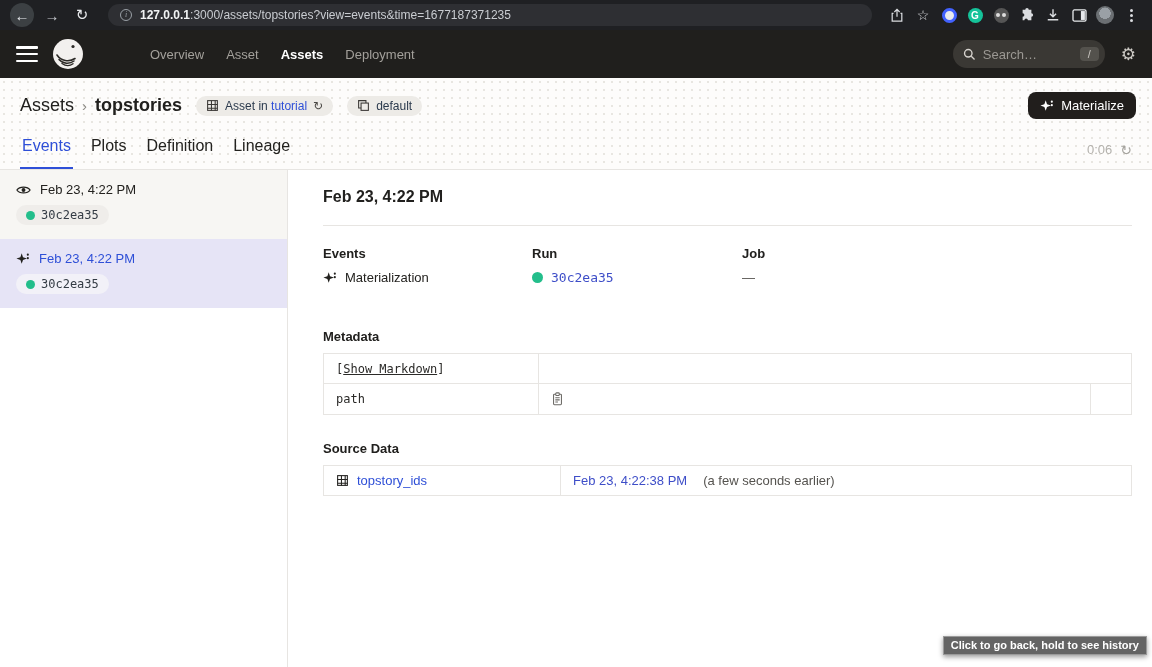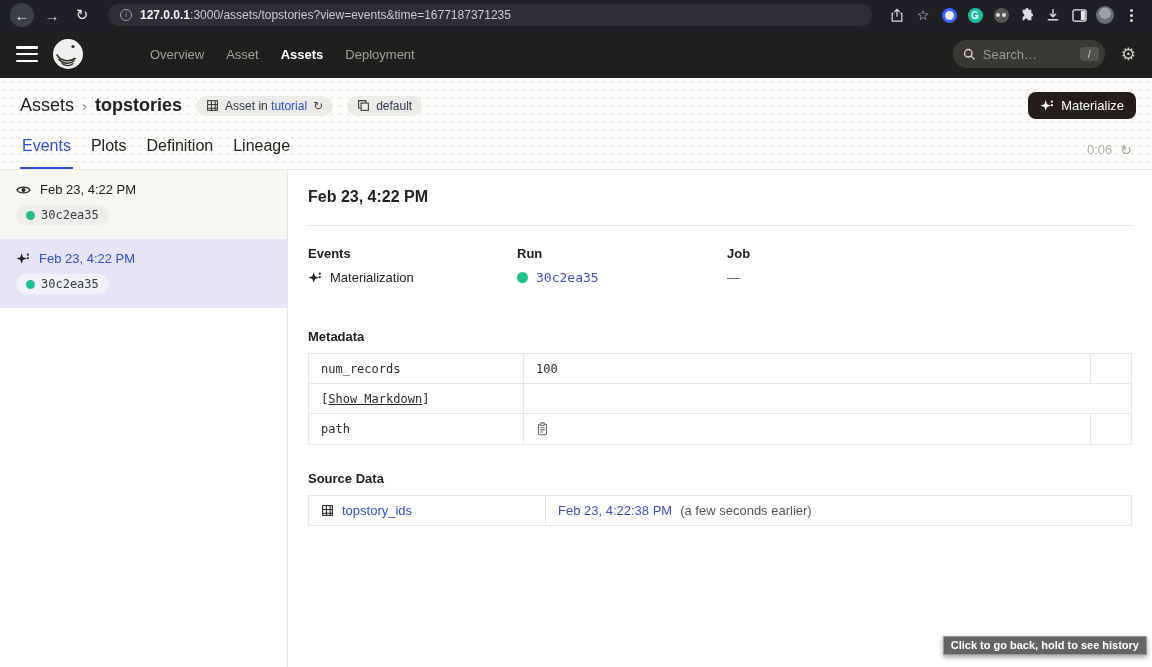--- a/index.html
+++ b/index.html
@@ -71,21 +71,21 @@
   .tabs-row { position:absolute; left:0; right:0; bottom:0; height:40px; display:flex;
     align-items:flex-end; padding:0 20px; }
   .tab { font-size:16px; font-weight:500; color:#23221f; padding:0 2px 12px; margin-right:16px;
     border-bottom:2px solid transparent; cursor:pointer; }
   .tab.active { color:#2e4fd7; border-bottom-color:#2e4fd7; }
   .timer { margin-left:auto; display:flex; align-items:center; gap:8px; color:#b4b2ad;
     font-size:13px; padding-bottom:12px; }
   .timer .mini-reload { font-size:14px; color:#a5a39e; }
 
   
-  .content { display:flex; height:497px; }
+  .content { display:flex; height:497px;gap:15px; }
   .sidebar { width:288px; border-right:1px solid #e7e5e2; background:#fff; flex:0 0 auto; }
   .evt { padding:12px 16px 14px; cursor:pointer; }
   .evt.first { background:#f7f6f3; }
   .evt.selected { background:#e6e4f6; }
   .evt-head { display:flex; align-items:center; gap:9px; font-size:13px; color:#23221f; }
   .evt.selected .evt-head { color:#2e4fd7; }
   .evt-head svg { color:#23221f; flex:0 0 auto; }
   .run-pill { display:inline-flex; align-items:center; gap:6px; background:#efedea;
     border-radius:11px; padding:3px 10px; margin-top:8px; font-size:12px; color:#333b44;
     font-family:"DejaVu Sans Mono", monospace; }
@@ -113,21 +113,21 @@
   .m-link { color:#2b2a28; text-decoration:underline; cursor:pointer; }
   .copy-icon { color:#6b6965; cursor:pointer; }
 
   .stable { border:1px solid #e7e5e2; margin-top:9px; }
   .srow { display:grid; grid-template-columns:237px 1fr; min-height:29px; align-items:center; }
   .scell { padding:6px 12px; font-size:13px; display:flex; align-items:center; gap:8px;
     border-right:1px solid #e7e5e2; align-self:stretch; }
   .scell:last-child { border-right:none; }
   .s-asset { color:#2e4fd7; cursor:pointer; }
   .s-time { color:#3e4ec8; }
-  .s-note { color:#55534f; margin-left:0; }
+  .s-note { color:#55534f; margin-left:8px; }
 
   .tooltip { position:fixed; right:5px; bottom:12px; background:#646464;
     border:1px solid #9a9a9a; color:#fff; font-size:11px; font-weight:700;
     padding:2px 7px 3px; box-shadow:0 2px 5px rgba(0,0,0,.4); white-space:nowrap; }
 
   svg { display:block; }
 </style>
 </head>
 <body>
 
@@ -319,25 +319,20 @@
       </div>
       <div>
         <div class="col-label">Job</div>
         <div class="col-val dash">—</div>
       </div>
     </div>
 
     <div class="section-title">Metadata</div>
     <div class="mtable">
       <div class="mrow">
-        <span class="mkey">num_records</span>
-        <span class="mval">100</span>
-        <span class="mcell-end"></span>
-      </div>
-      <div class="mrow">
         <span class="mval" style="gap:0;">
           <span>[</span>
             <span class="m-link">Show Markdown</span>
             <span>]</span>
         </span>
         <span class="mcell-end"></span>
       </div>
       <div class="mrow">
         <span class="mkey">path</span>
         <span class="mval">

